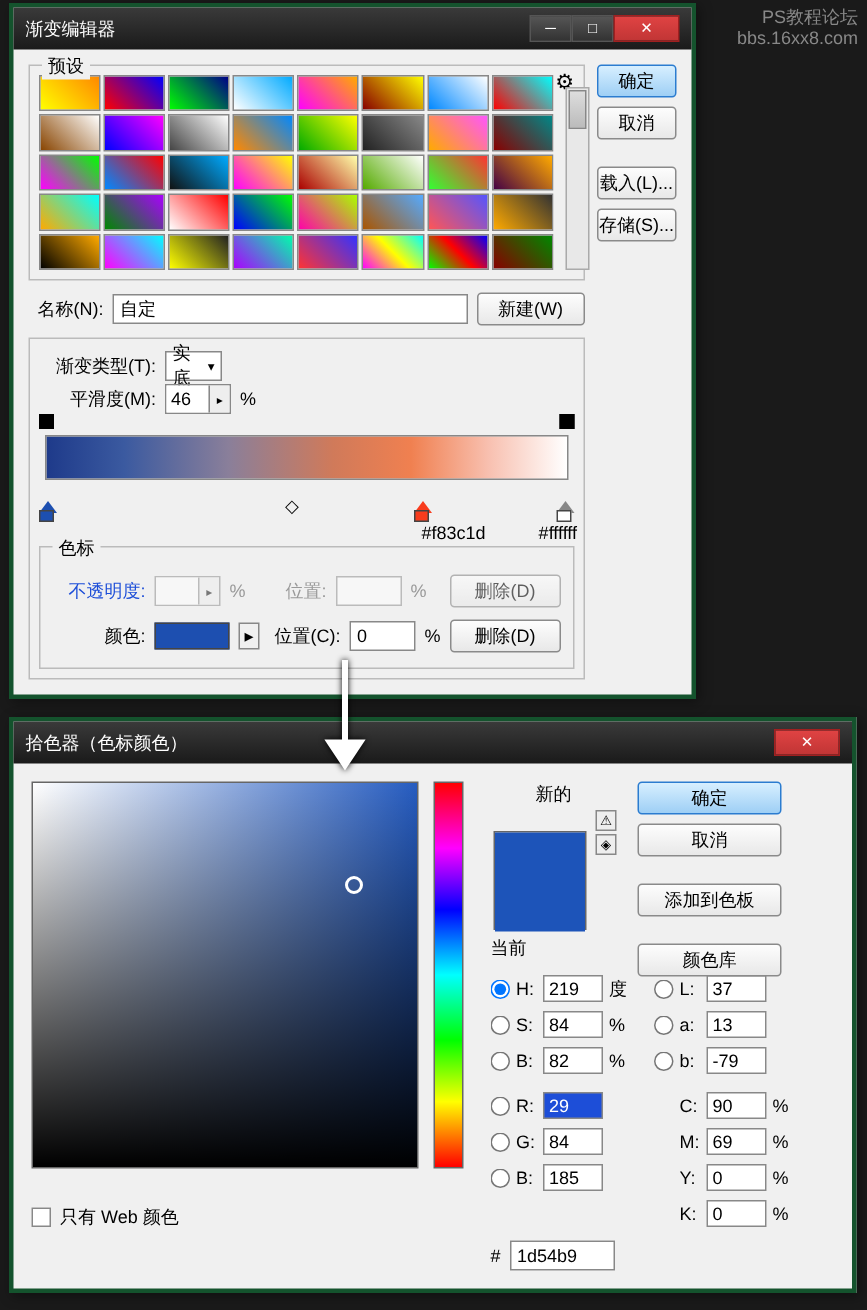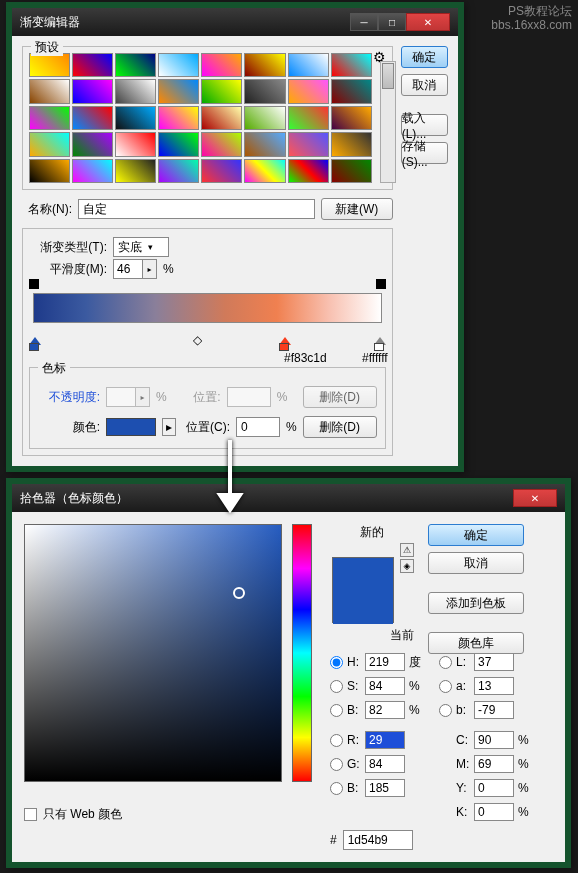--- a/index.html
+++ b/index.html
@@ -1,18 +1,18 @@
 <!DOCTYPE html>
 <html><head>
 <meta charset="utf-8">
 <style>
 *{box-sizing:border-box;margin:0;padding:0;font-family:"Microsoft YaHei",SimSun,sans-serif;font-size:12px}
 body{background:#1a1a1a;width:578px;height:873px;position:relative}
 .watermark{position:absolute;right:6px;top:4px;color:#888;font-size:11px;text-align:right;line-height:14px}
-.dialog{position:absolute;background:#f0f0f0;border:6px solid #14532d;box-shadow:2px 2px 8px rgba(0,0,0,.4)}
+.dialog{position:absolute;background:#f0f0f0;border:3px solid #14532d;box-shadow:2px 2px 8px rgba(0,0,0,.4)}
 .titlebar{background:linear-gradient(#3a3a3a,#1a1a1a);color:#fff;padding:4px 8px;display:flex;align-items:center;height:28px}
 .titlebar .title{flex:1}
 .winbtns{display:flex;gap:0}
 .winbtn{width:28px;height:18px;display:flex;align-items:center;justify-content:center;color:#fff;font-size:10px;border:1px solid #555;background:linear-gradient(#555,#333)}
 .winbtn.close{background:linear-gradient(#e04343,#c13535);border-color:#a02020;width:44px}
 .body{padding:10px;display:flex;gap:8px}
 .left{flex:1}
 .right{width:92px;display:flex;flex-direction:column;gap:6px}
 .btn{background:linear-gradient(#fdfdfd,#e8e8e8);border:1px solid #8a8a8a;border-radius:3px;height:22px;display:flex;align-items:center;justify-content:center;cursor:pointer}
 .btn.primary{background:linear-gradient(#d7efff,#9ecff5);border-color:#2b7cd0}
@@ -148,21 +148,21 @@
             <span>自定</span>
           </div>
         <div class="btn" style="width:72px">
             <span>新建(W)</span>
           </div>
       </div>
 
       <div class="fieldset" style="margin-top:6px">
         <div class="row" style="margin:2px 0">
           <span class="label" style="width:78px">渐变类型(T):</span>
-          <div class="select" style="width:56px">
+          <div class="select" style="width:38px">
               <span>实底</span>
             </div>
         </div>
         <div class="row" style="margin:2px 0">
           <span class="label" style="width:78px">平滑度(M):</span>
           <div class="spinner">
             <span class="val">46</span>
               <span class="arr">▸</span>
           </div>
           <span>%</span>
@@ -271,21 +271,21 @@
       <div style="display:flex;align-items:flex-start;justify-content:center;gap:4px">
         <div class="newcur">
           <div class="new"></div>
           <div class="cur"></div>
         </div>
         <div>
           <div class="tiny">⚠</div>
           <div class="tiny">◈</div>
         </div>
       </div>
-      <div style="text-align:right">当前</div>
+      <div style="text-align:left">当前</div>
 
       <div class="radios tworad">
         <div>
           <div class="radiorow">
               <input type="radio" checked="" style="">
               <span class="lbl">H:</span>
               <span class="val">219</span>
               <span class="unit">度</span>
             </div>
           <div class="radiorow">

